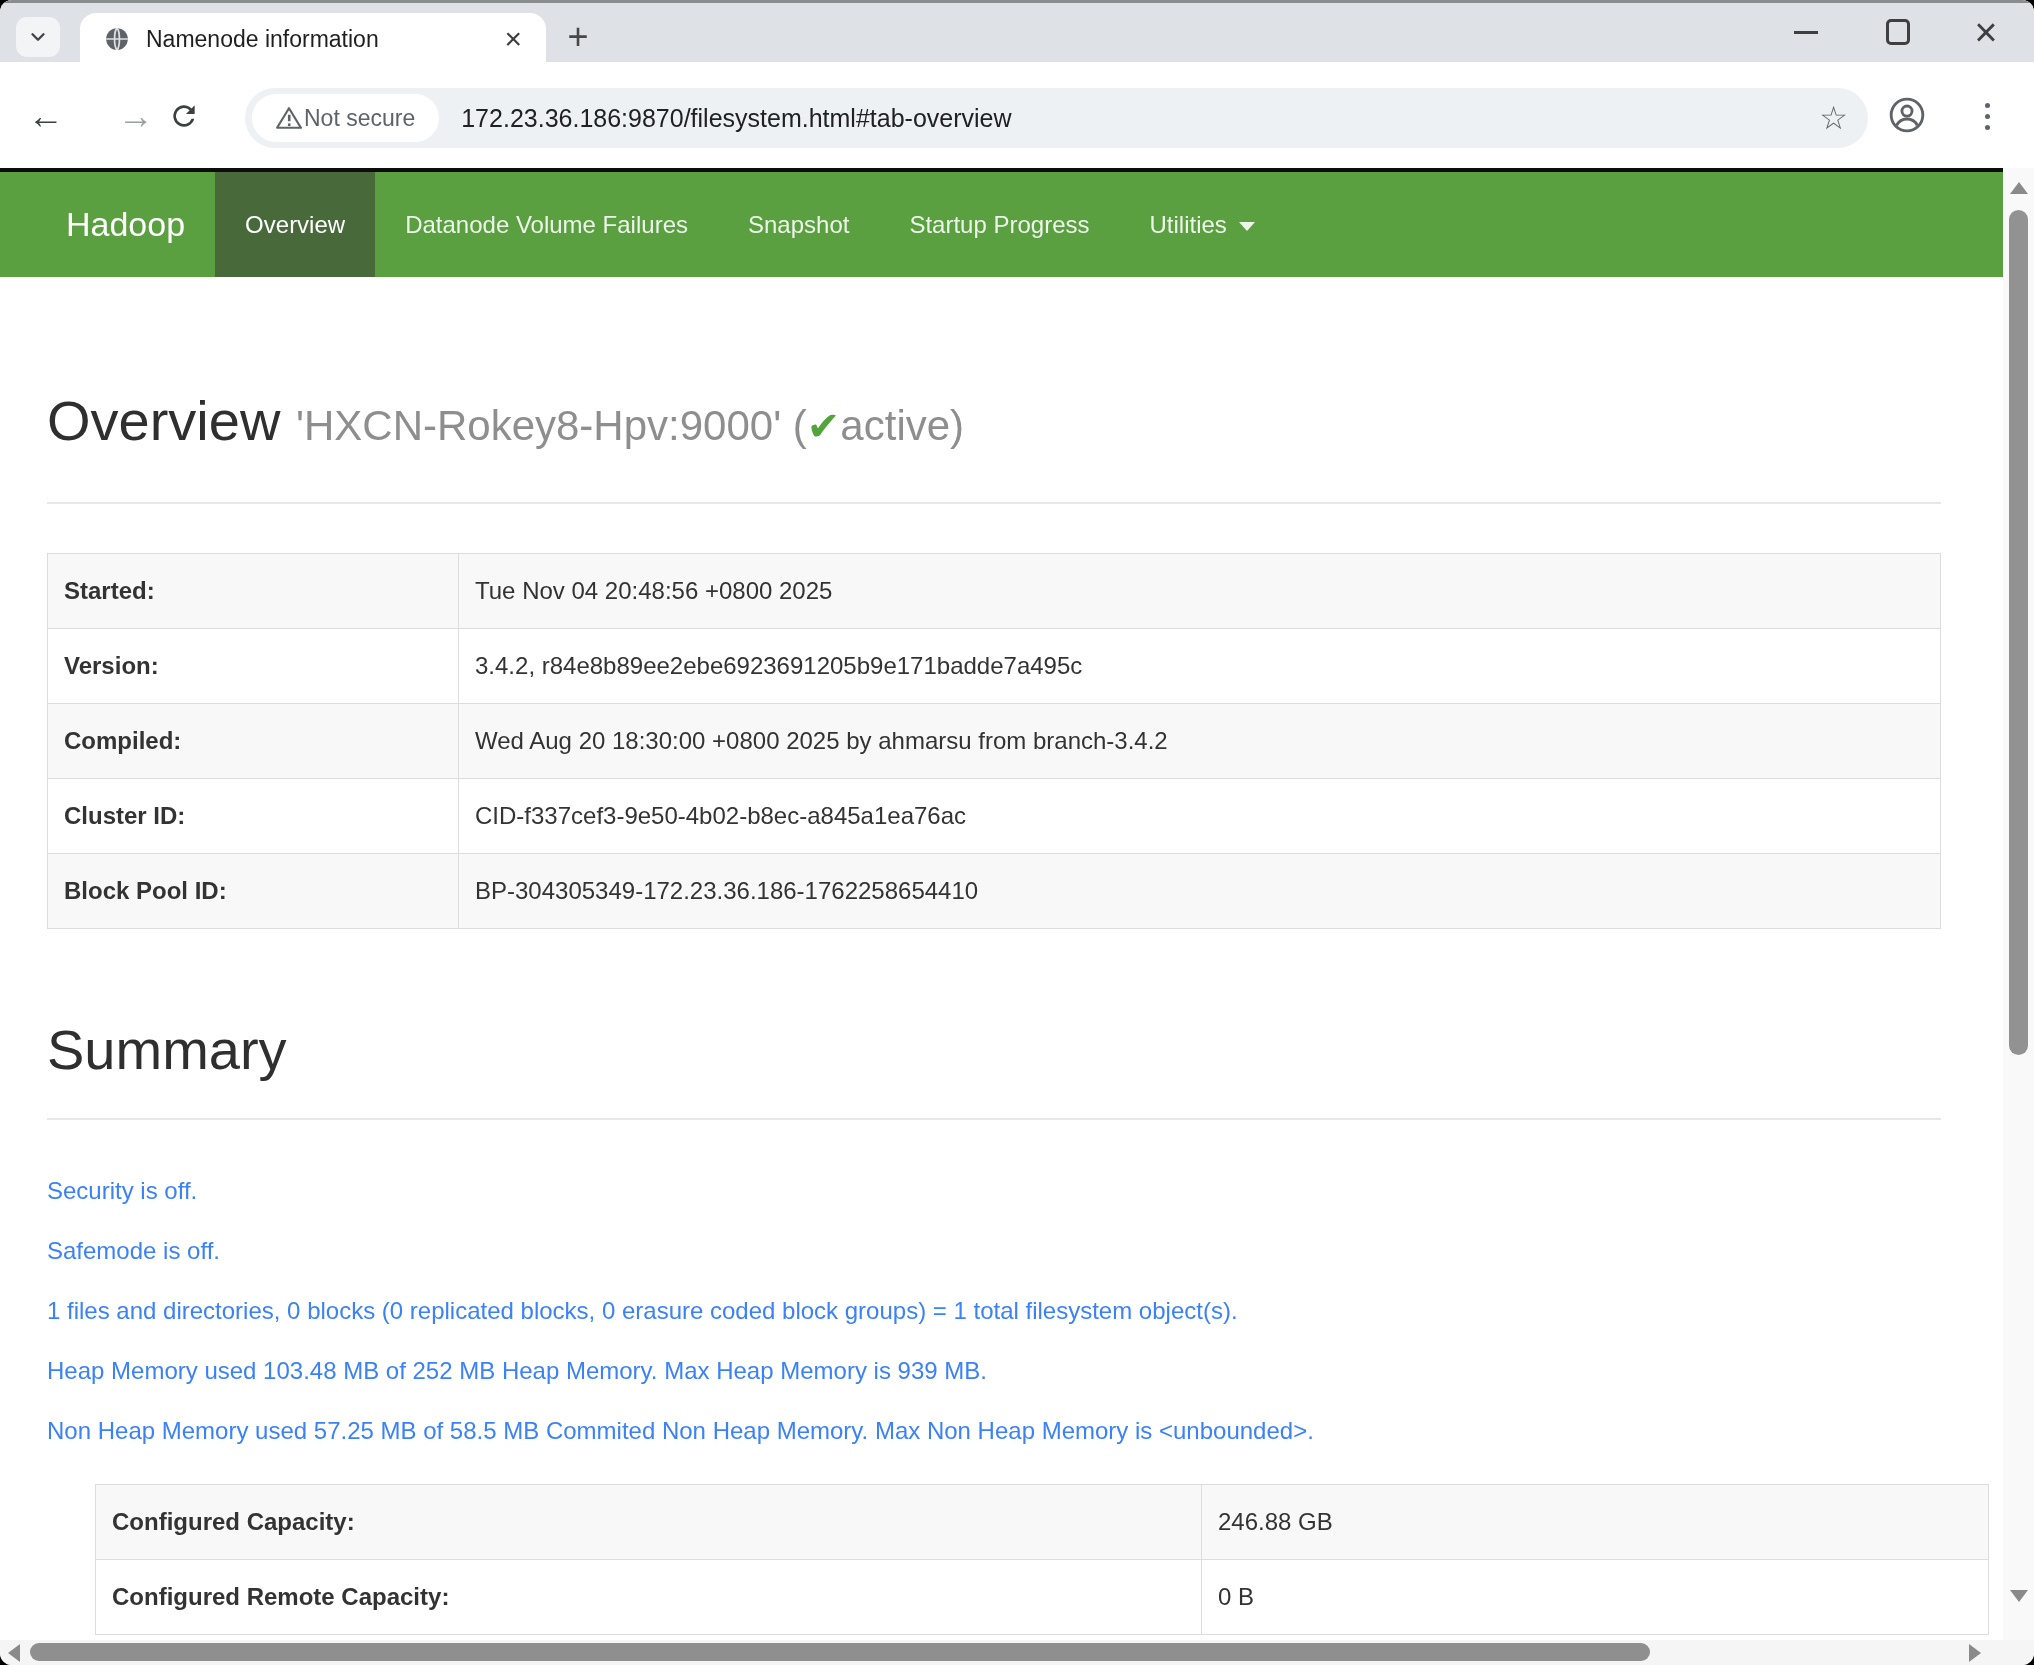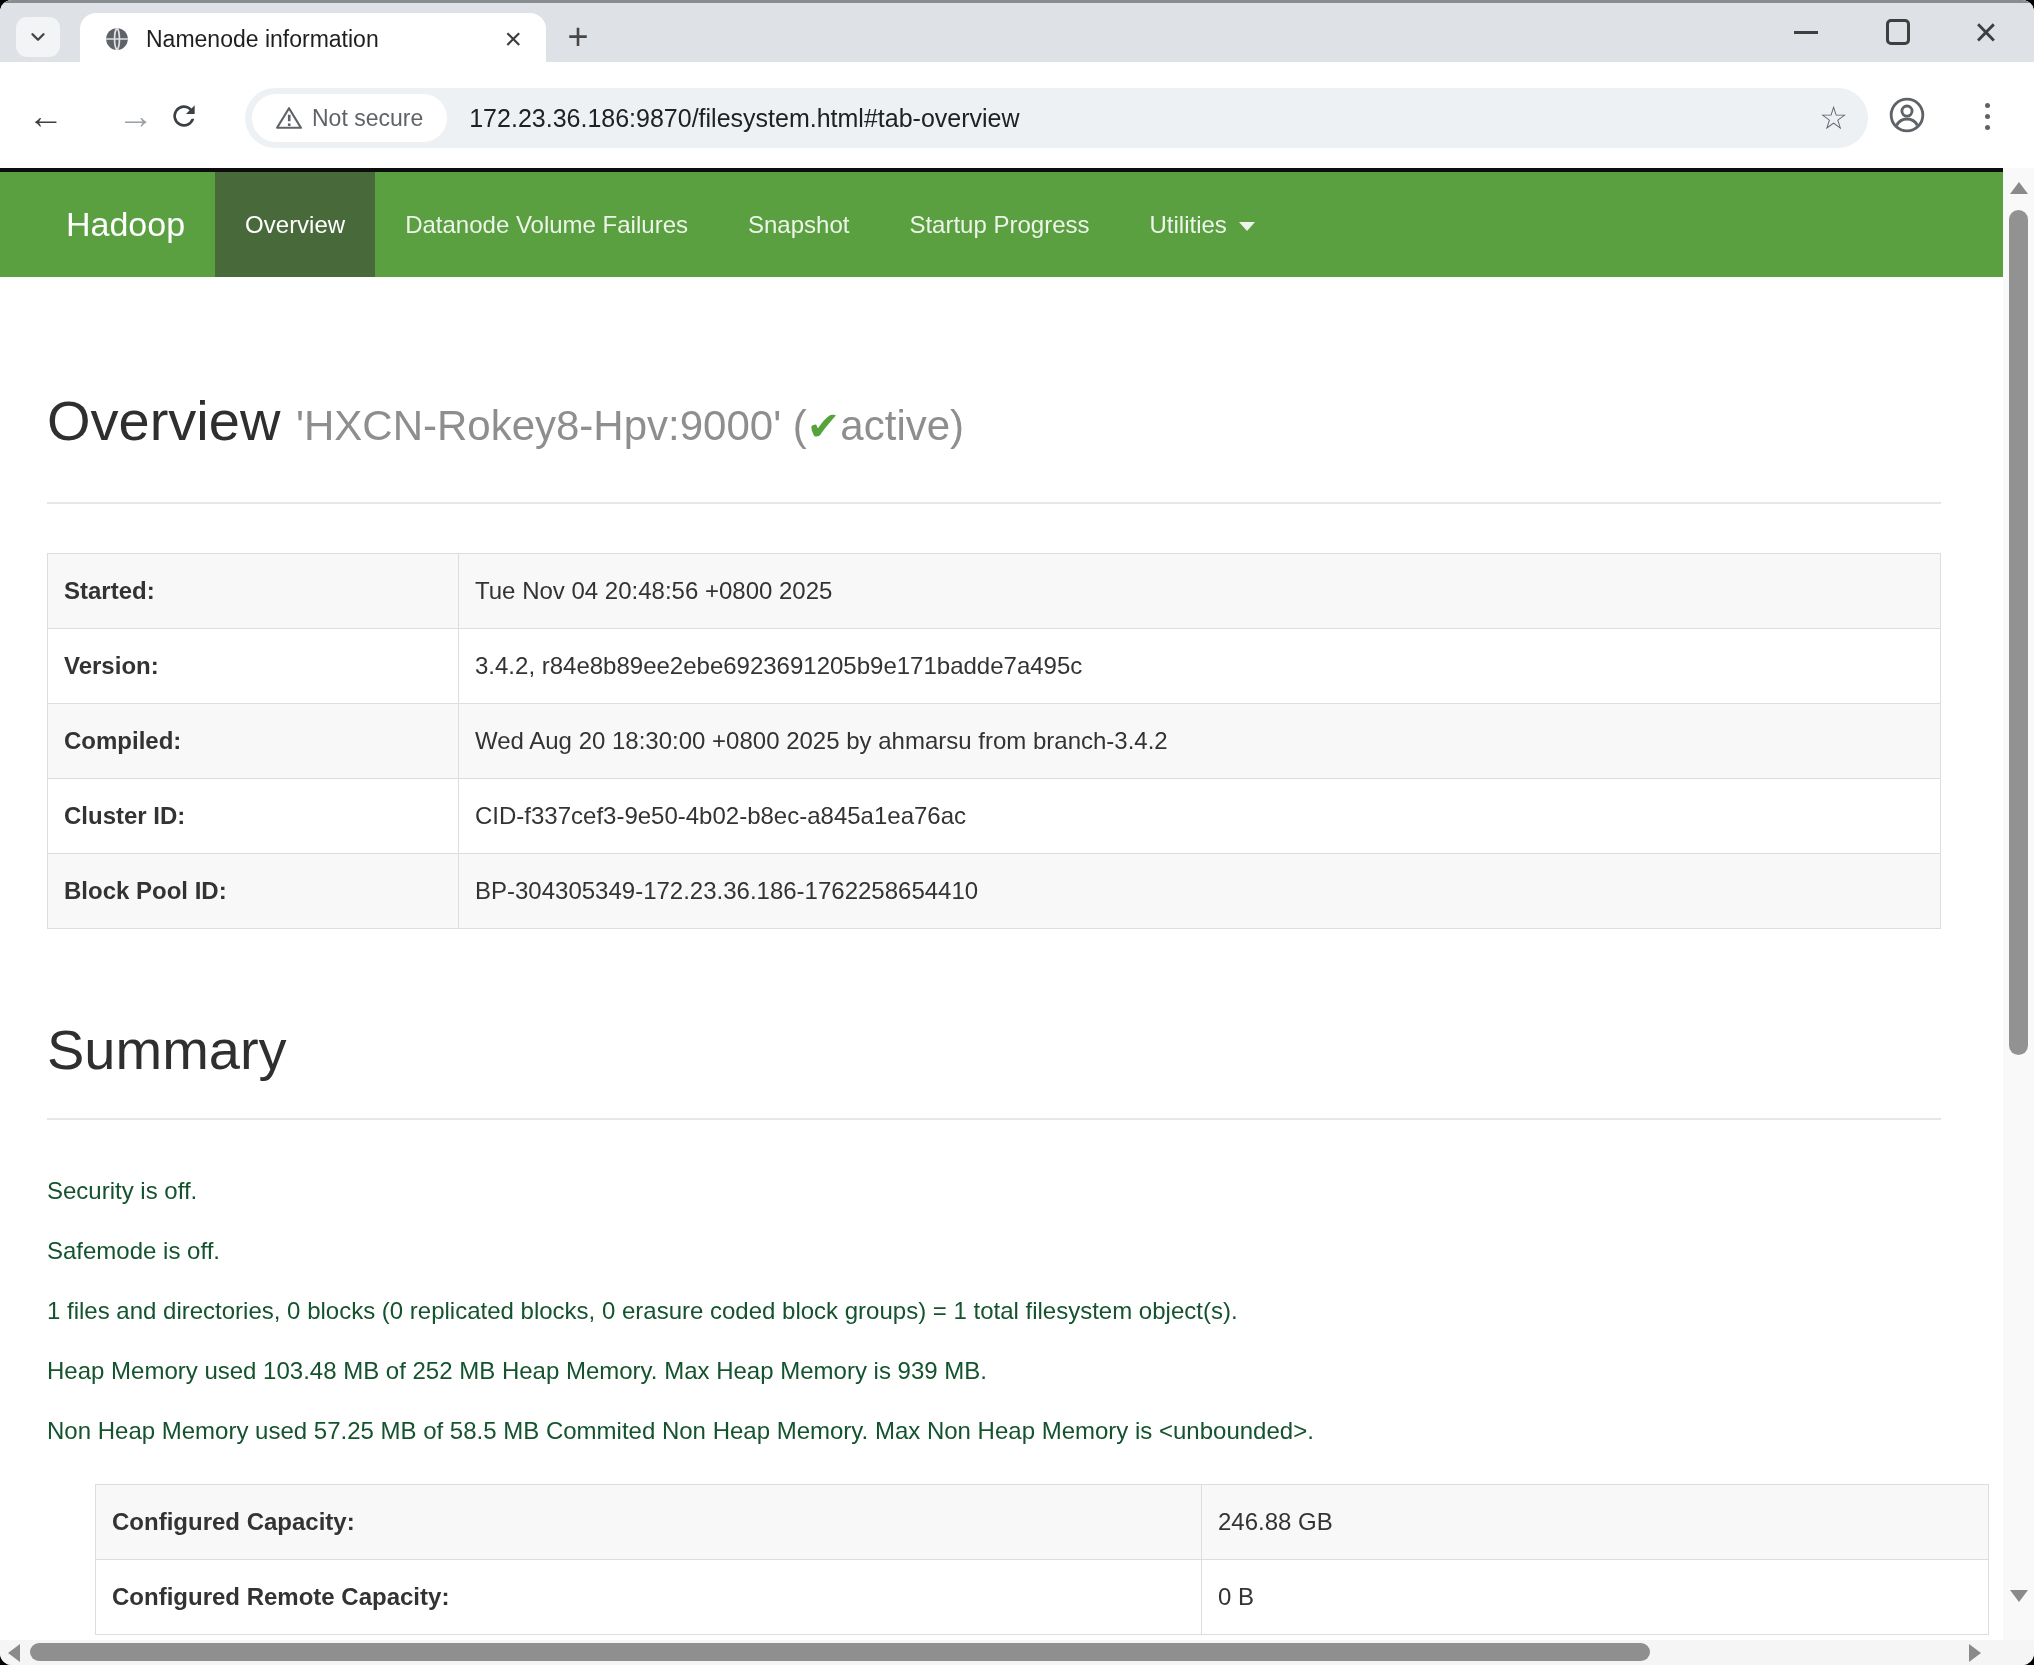--- a/index.html
+++ b/index.html
@@ -20,21 +20,21 @@
   .minbar{width:24px;height:3px;background:#3f3f3f;}
   .maxbox{width:18px;height:20px;border:3px solid #3f3f3f;border-radius:5px;}
 
   
   .toolbar{position:absolute;left:0;top:62px;width:100%;height:106px;background:#fff;}
   .navbtn{position:absolute;top:32px;width:44px;height:44px;display:flex;align-items:center;justify-content:center;font-size:36px;}
   .btn-back{left:24px;color:#3c4043;}
   .btn-fwd{left:114px;color:#9aa0a6;}
   .btn-reload{left:162px;}
   .omnibox{position:absolute;left:245px;top:26px;width:1623px;height:60px;background:#eef1f4;border-radius:30px;display:flex;align-items:center;padding:0 20px 0 7px;box-sizing:border-box;}
-  .sec-chip{height:48px;background:#fff;border-radius:24px;display:flex;align-items:center;gap:10px;padding:0 24px;}
+  .sec-chip{height:48px;background:#fff;border-radius:24px;display:flex;align-items:center;gap:2px;padding:0 24px;}
   .sec-label{font-size:23px;color:#5f6368;white-space:nowrap;}
   .url-text{font-size:25px;color:#202124;margin-left:22px;white-space:nowrap;}
   .star{margin-left:auto;font-size:32px;color:#5f6368;}
   .profile{position:absolute;left:1888px;top:34px;}
   .menu-dots{position:absolute;left:1972px;top:32px;width:30px;height:44px;display:flex;flex-direction:column;align-items:center;justify-content:center;gap:6px;}
   .menu-dots i{width:5px;height:5px;border-radius:50%;background:#5f6368;}
 
   
   .hnav{position:absolute;left:0;top:168px;width:2003px;height:109px;background:#5aa041;border-top:4px solid #0d0d0d;box-sizing:border-box;display:flex;align-items:stretch;}
   .hnav-brand{font-size:34px;color:#fff;line-height:105px;padding:0 30px 0 66px;white-space:nowrap;}
@@ -52,21 +52,21 @@
   hr{border:0;border-top:2px solid #e7e7e7;margin:0;}
   .hr1{margin-top:44px;}
   .hr2{margin-top:36px;}
   table.data{border-collapse:collapse;width:100%;font-size:24px;color:#333;}
   table.data th,table.data td{border:1px solid #ddd;height:74px;padding:0 16px;text-align:left;vertical-align:middle;font-weight:normal;}
   table.data th{font-weight:bold;}
   table.data tr:nth-child(odd){background:#f8f8f8;}
   .info-table{margin-top:49px;}
   .info-table th{width:378px;}
   .summary-title{margin-top:89px;}
-  p.sum{font-size:24px;color:#14532d;line-height:30px;margin:30px 0 0 0;}
+  p.sum{font-size:24px;color:#3b82f6;line-height:30px;margin:30px 0 0 0;}
   p.sum.first{margin-top:56px;}
   .sum-table{margin-top:38px;margin-left:48px;}
   .sum-table th{width:1073px;}
 
   
   .vscroll{position:absolute;right:0;top:168px;width:31px;height:1472px;background:#f9f9f9;}
   .v-up{position:absolute;top:14px;left:7px;width:0;height:0;border-left:9px solid transparent;border-right:9px solid transparent;border-bottom:12px solid #8a8a8a;}
   .v-thumb{position:absolute;top:42px;left:6px;width:19px;height:845px;background:#929292;border-radius:10px;}
   .v-down{position:absolute;bottom:38px;left:7px;width:0;height:0;border-left:9px solid transparent;border-right:9px solid transparent;border-top:12px solid #8a8a8a;}
   .hscroll{position:absolute;left:0;bottom:0;width:2003px;height:25px;background:#f5f5f5;}

